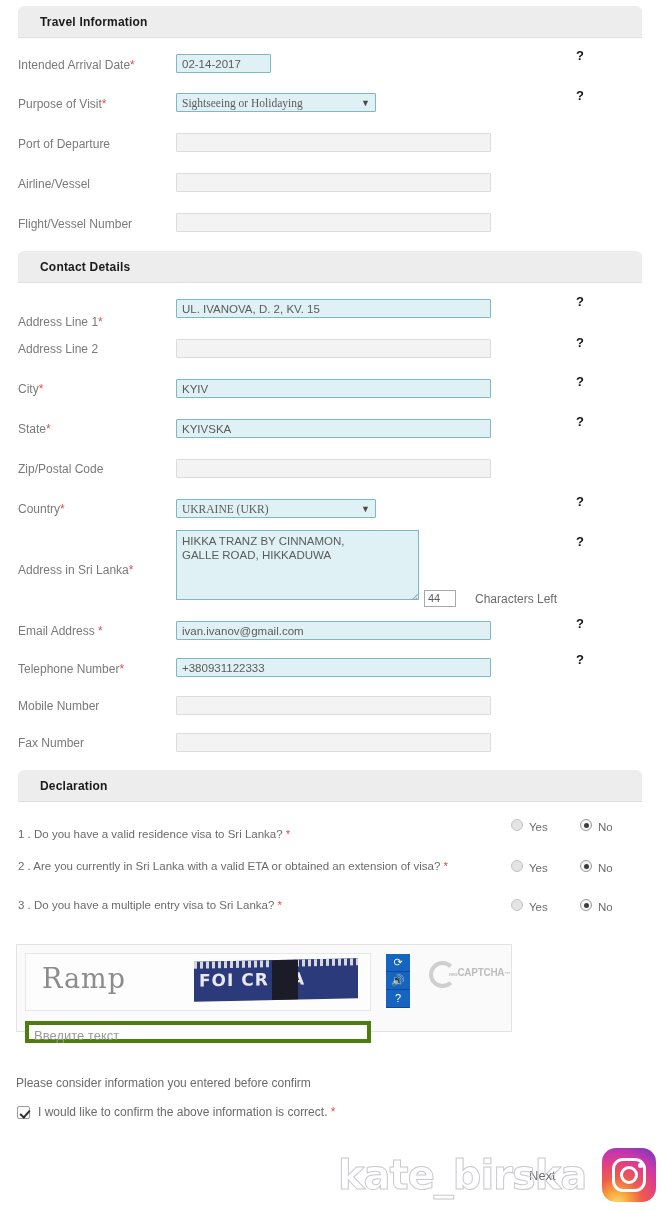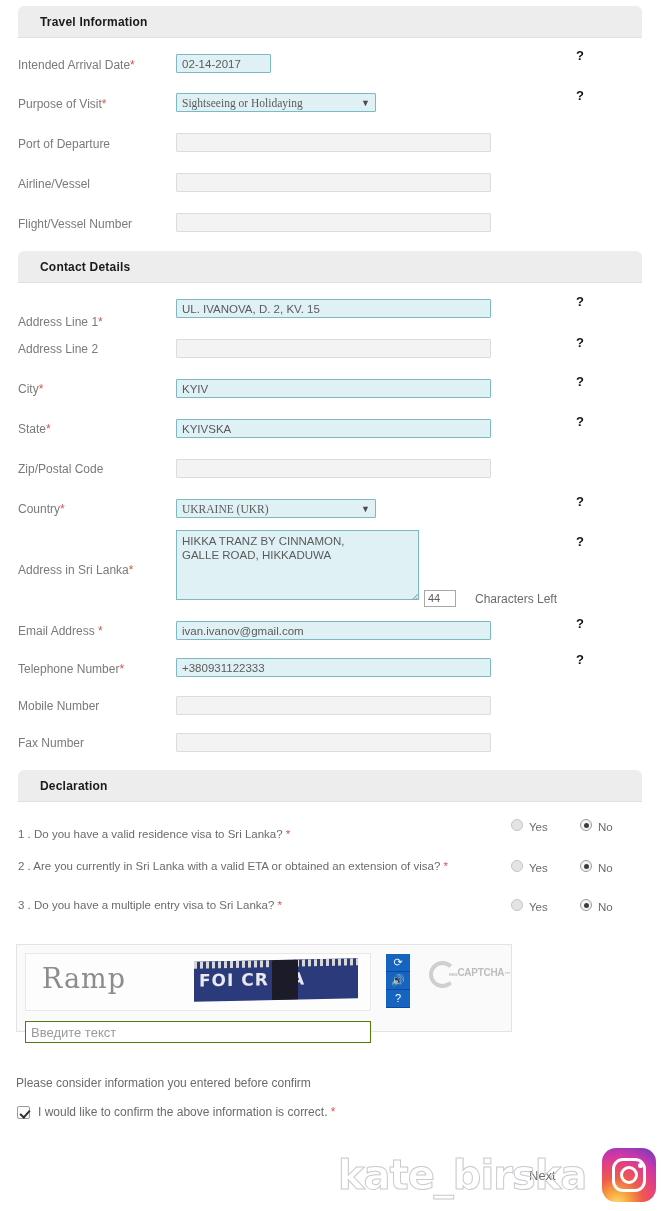--- a/index.html
+++ b/index.html
@@ -303,21 +303,21 @@
   }
   .recap-txt .small { font-size: 6px; }
   .captcha-input {
     position: absolute;
     left: 8px;
     top: 76px;
     width: 346px;
     height: 22px;
     box-sizing: border-box;
     background: #fff;
-    border: 1px solid #4d7c0f;
+    border: 4px solid #4d7c0f;
     font-family: "Liberation Sans", sans-serif;
     font-size: 13px;
     color: #9a9a9a;
     padding: 2px 5px;
     line-height: 18px;
   }
 
   
   .foot-note {
     position: absolute;

